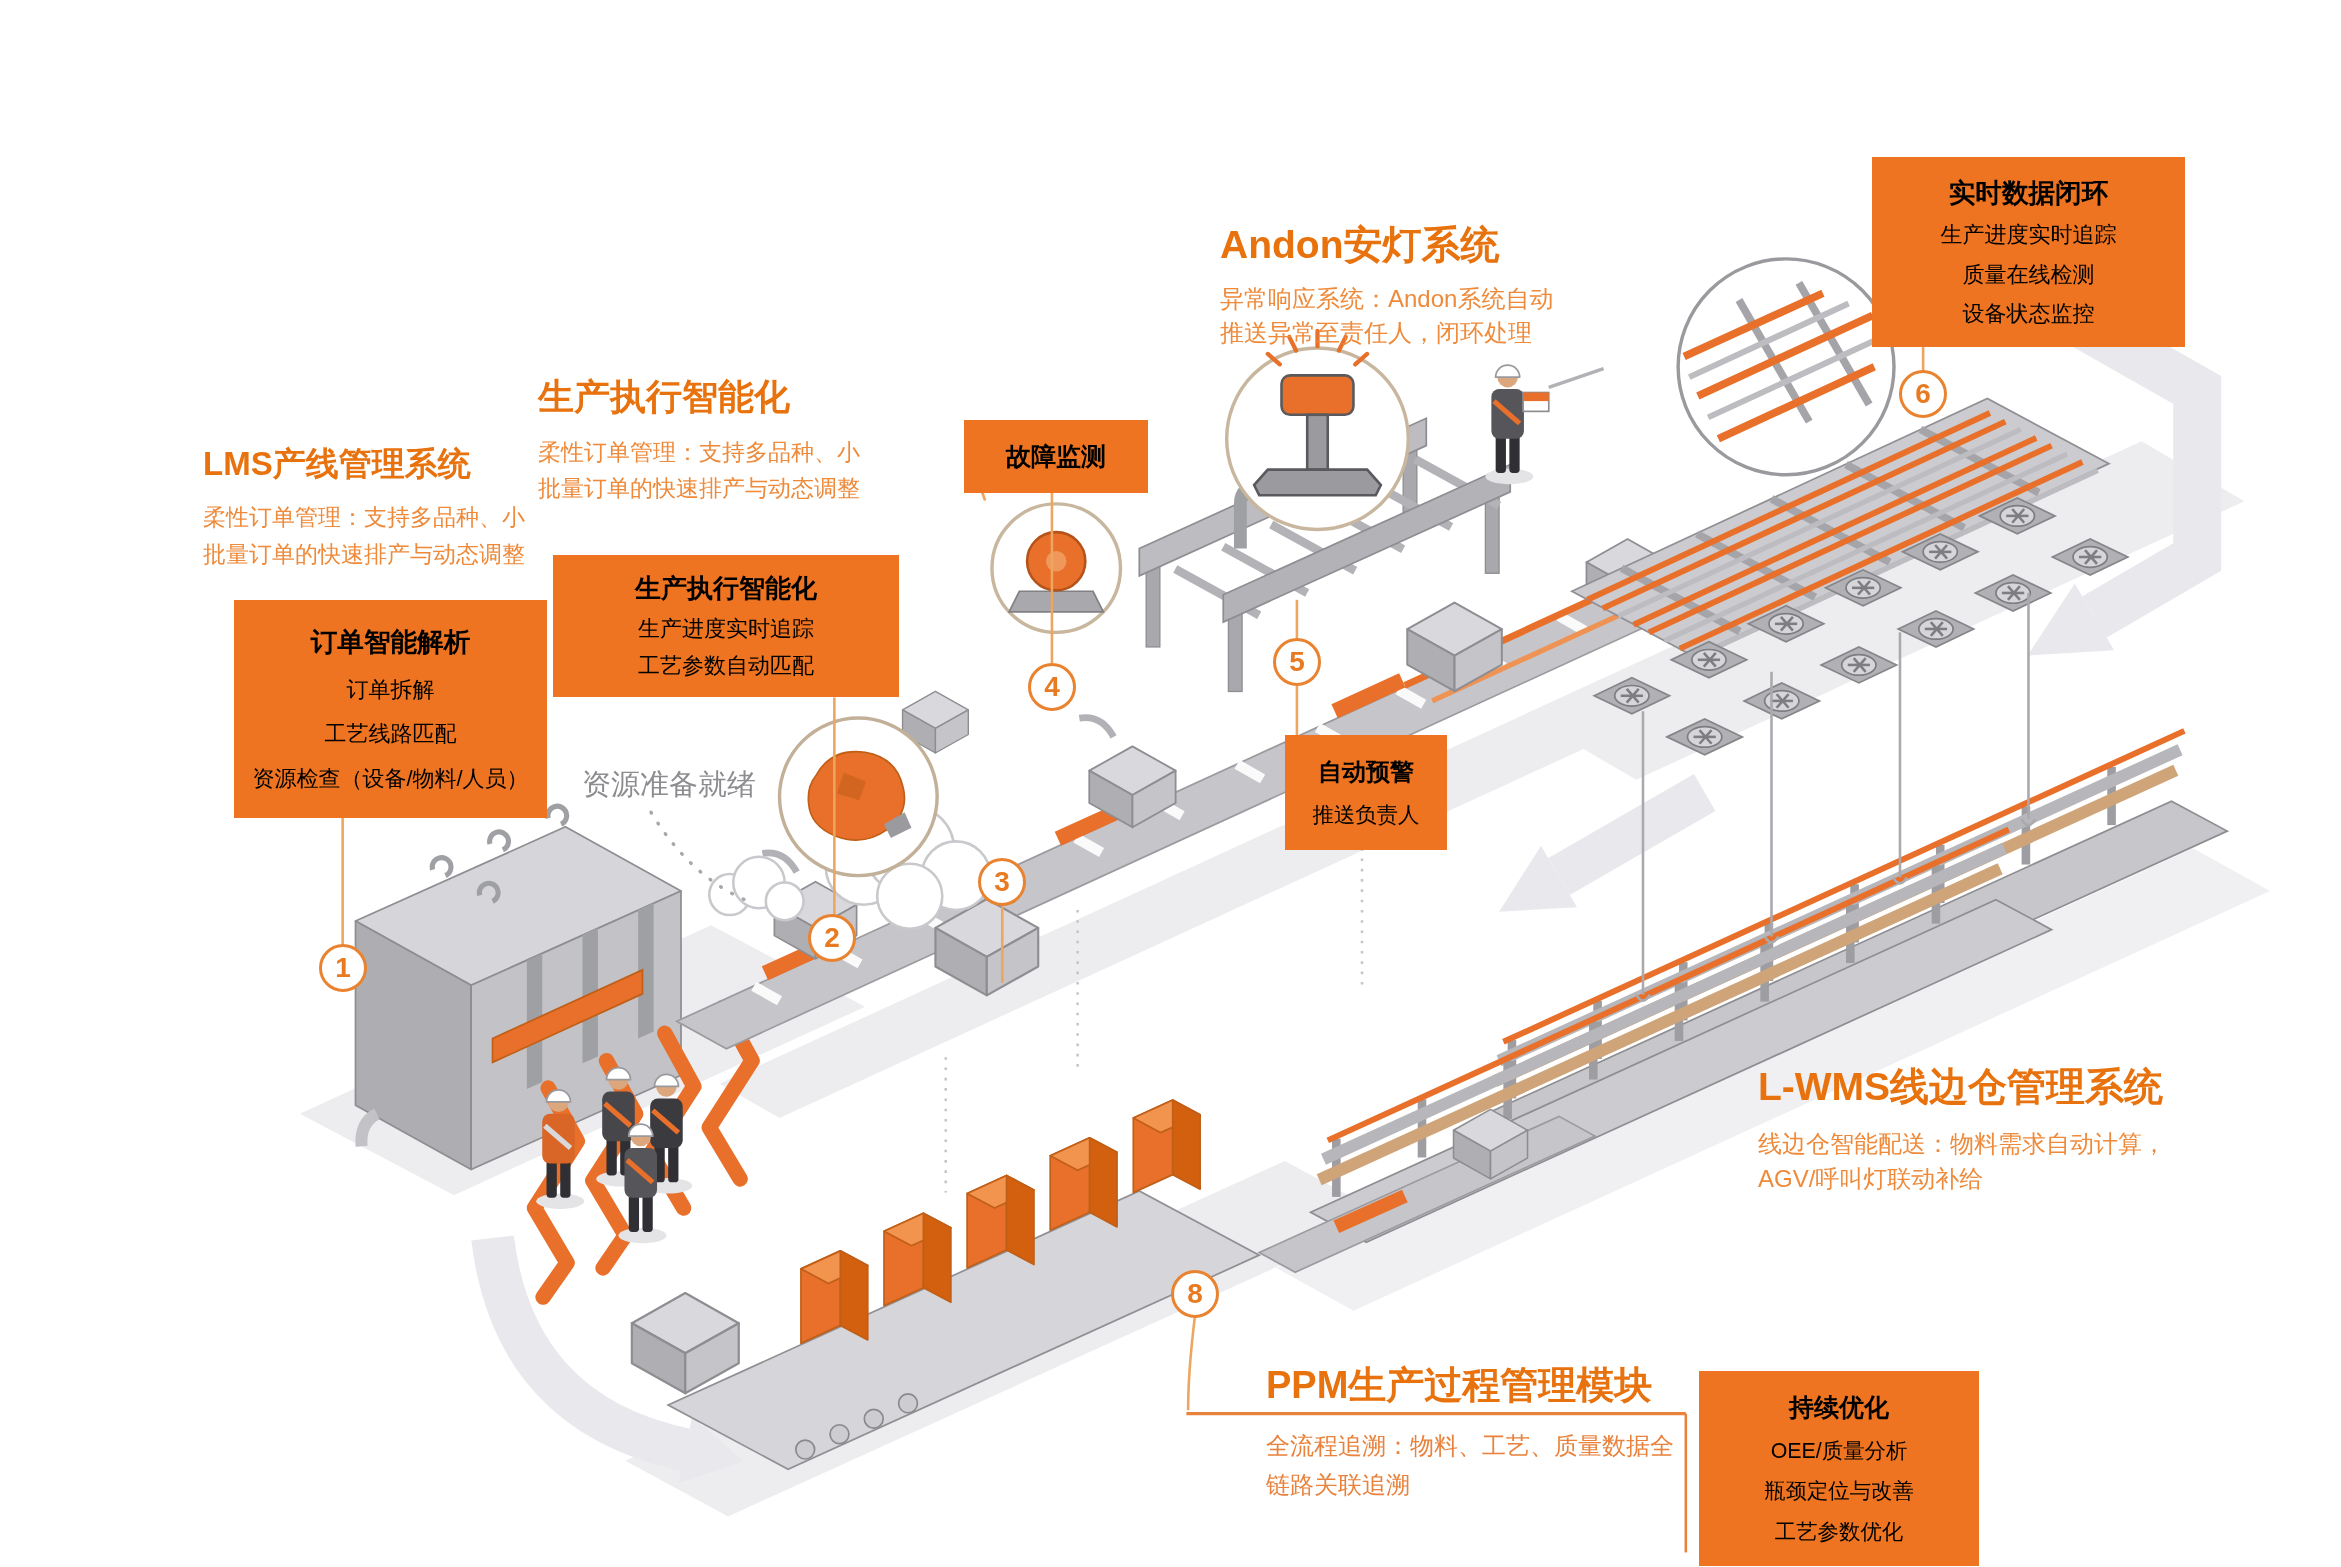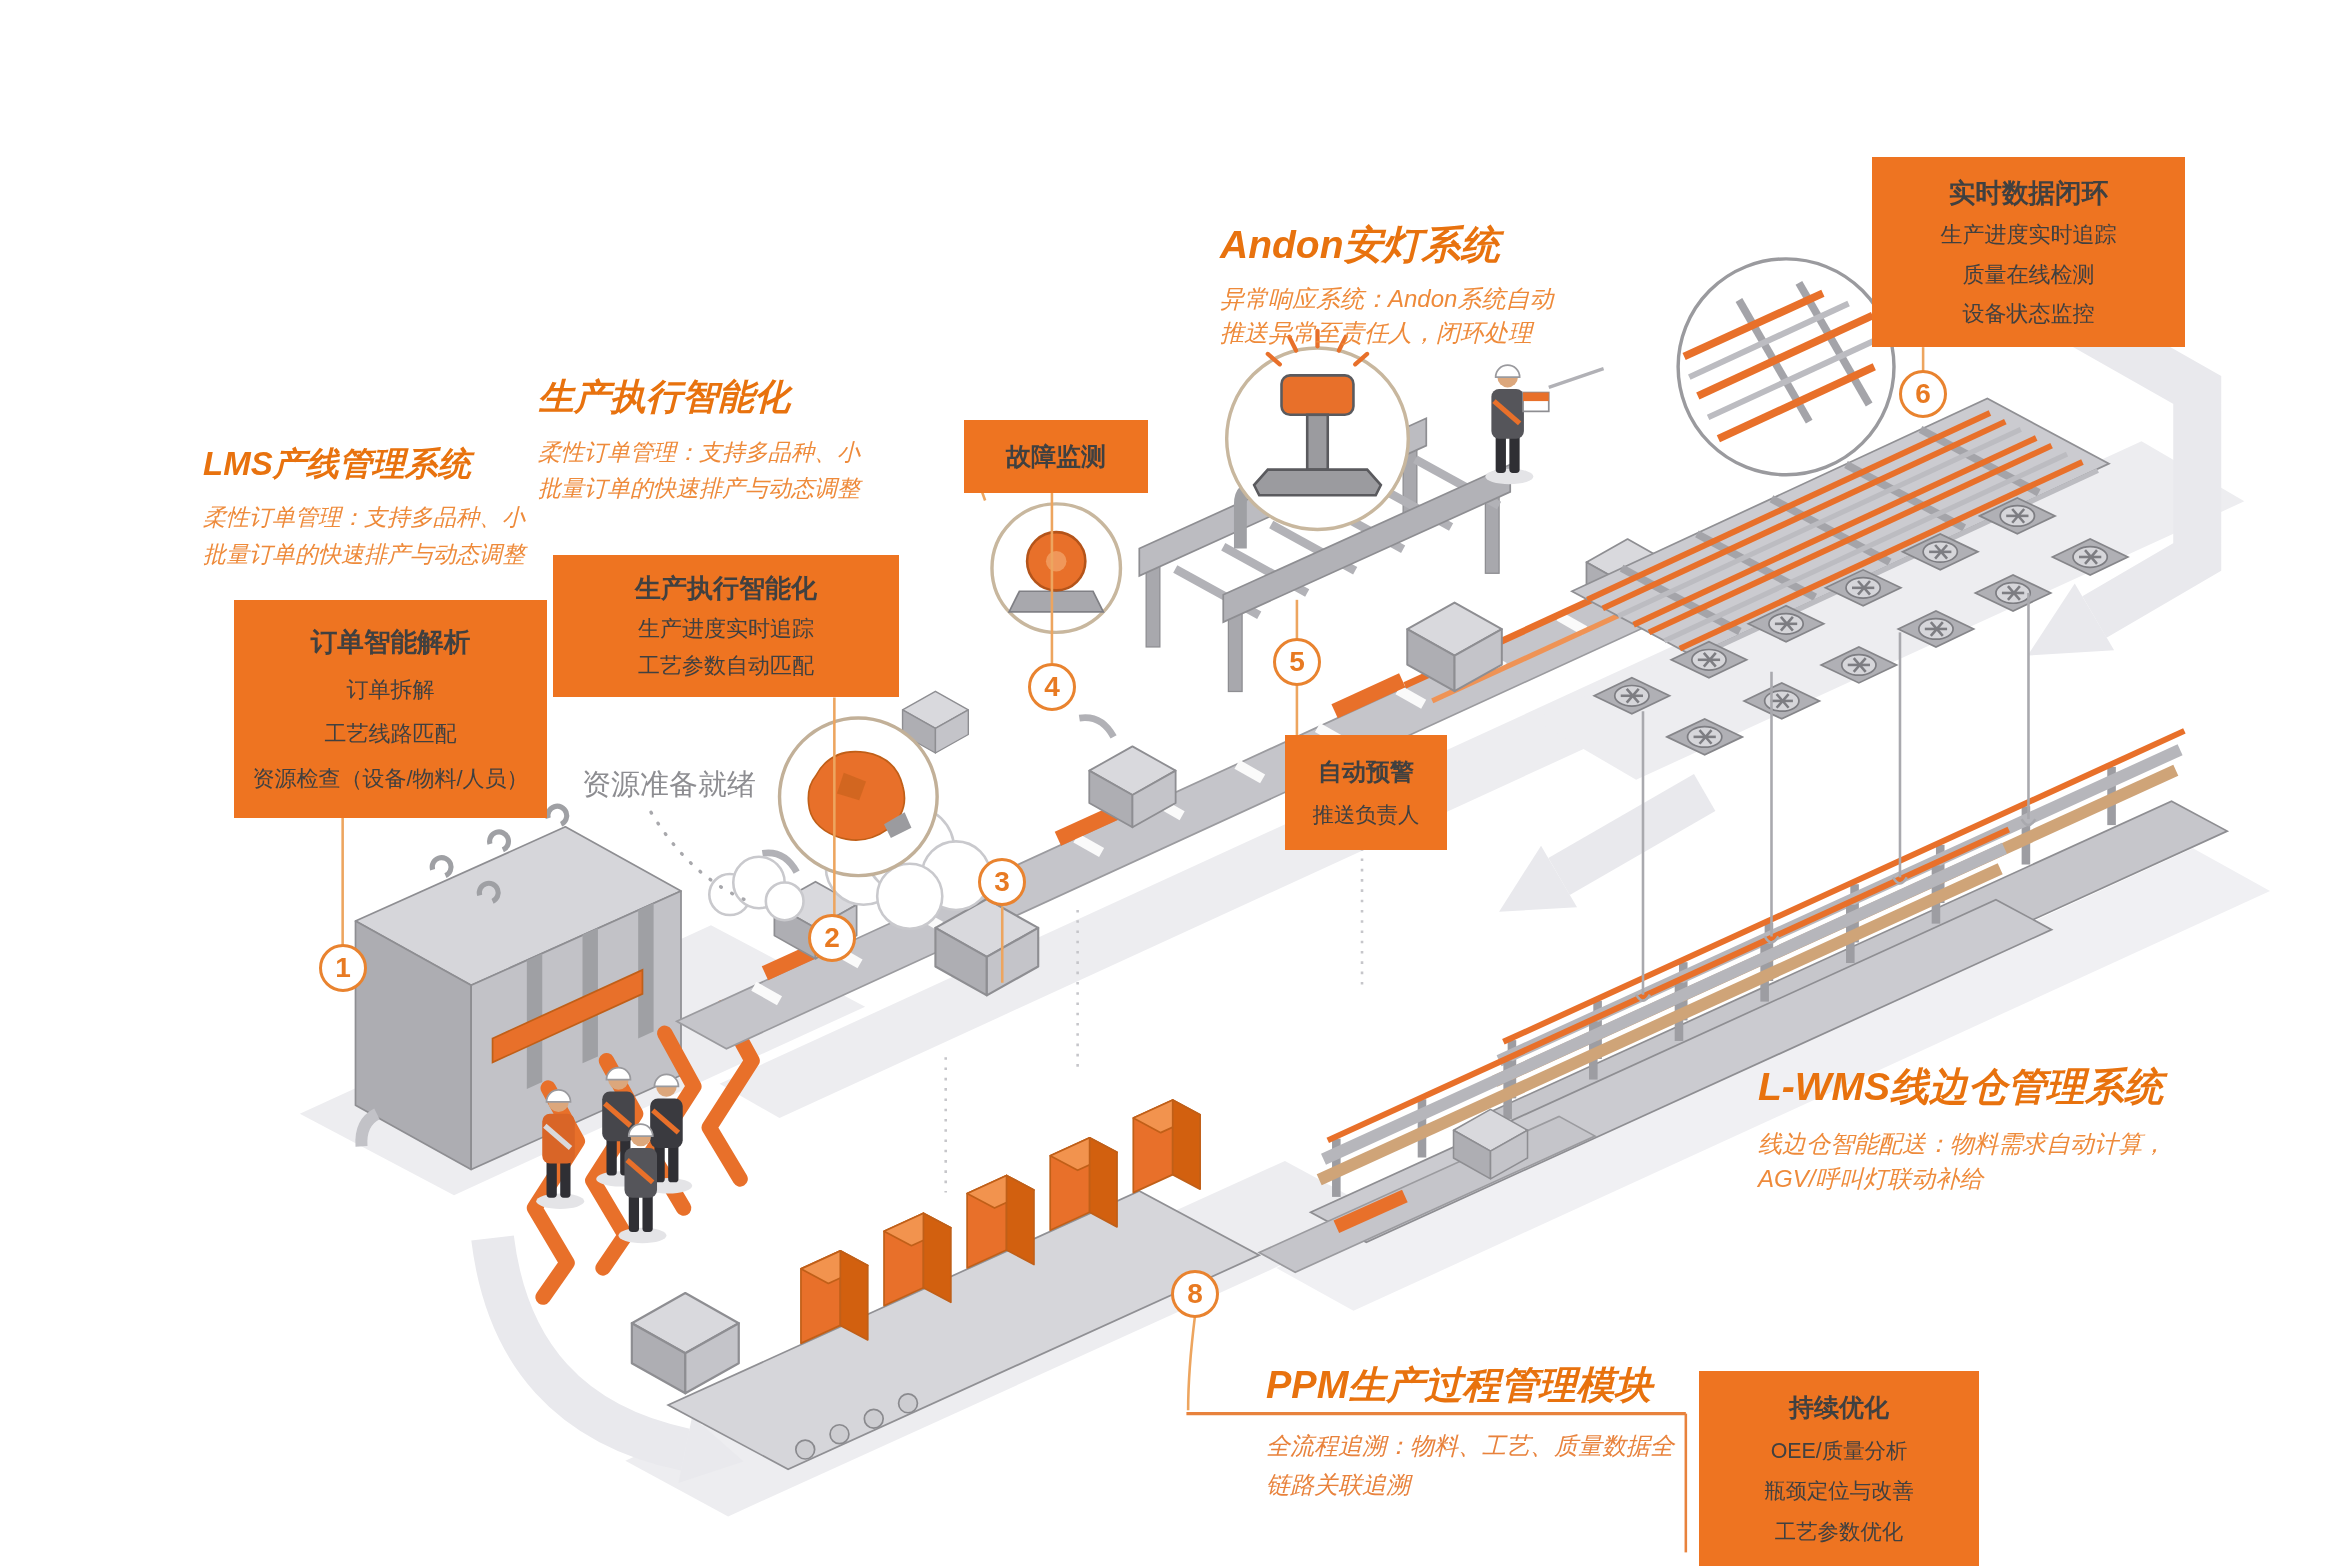--- a/index.html
+++ b/index.html
@@ -4,28 +4,28 @@
 <style>
   html,body { margin:0; padding:0; background:#ffffff; }
   #canvas {
     position:relative; width:2342px; height:1568px; background:#ffffff;
     overflow:hidden; font-family:"Liberation Sans","DejaVu Sans",sans-serif;
   }
   #scene { position:absolute; left:0; top:0; z-index:1; }
 
   
   .callout {
-    position:absolute; background:#ee7421; color:#404040; z-index:6;
+    position:absolute; background:#ee7421; color:#000000; z-index:6;
     display:flex; flex-direction:column; justify-content:space-evenly; align-items:center;
     text-align:center; box-sizing:border-box; padding:8.6px 10.3px;
   }
   .callout .ct { font-weight:700; }
 
   
-  .heading { position:absolute; z-index:5; white-space:nowrap;font-style:italic; }
+  .heading { position:absolute; z-index:5; white-space:nowrap; }
   .heading .ht { font-weight:700; color:#e8720e; }
   .heading .hd { color:#ee8a3a; }
 
   
   .step {
     position:absolute; width:48px; height:48px; border-radius:50%;
     background:#ffffff; border:3.4px solid #e9832f; color:#e87a22;
     font-weight:700; font-size:28px; display:flex; align-items:center; justify-content:center;
     box-sizing:border-box; z-index:7;
   }

